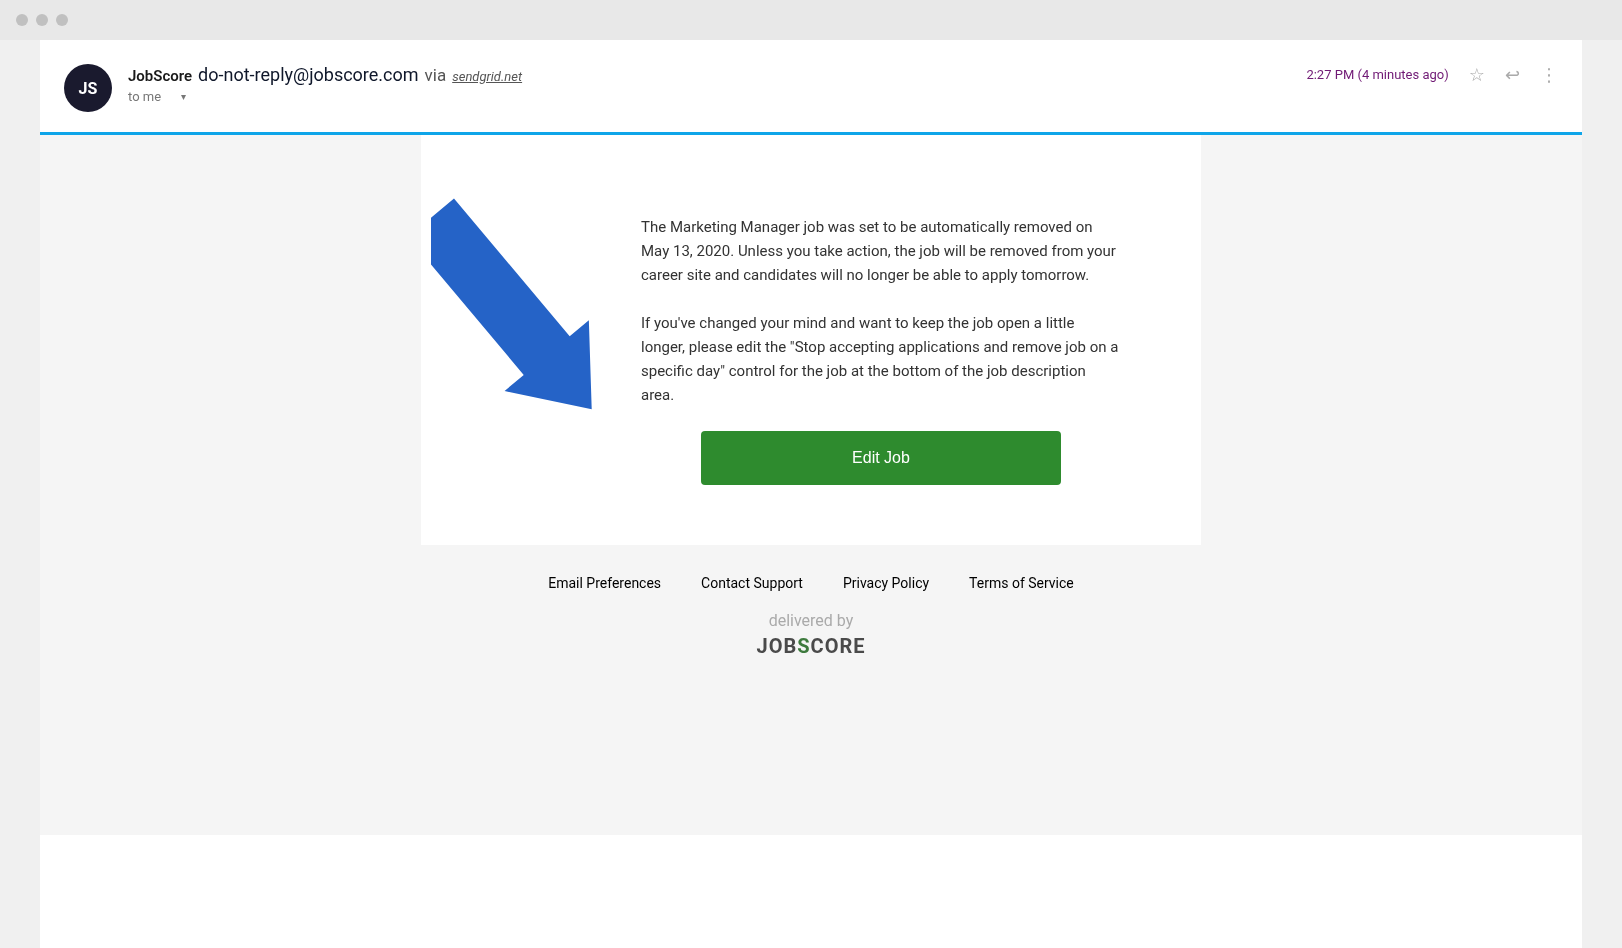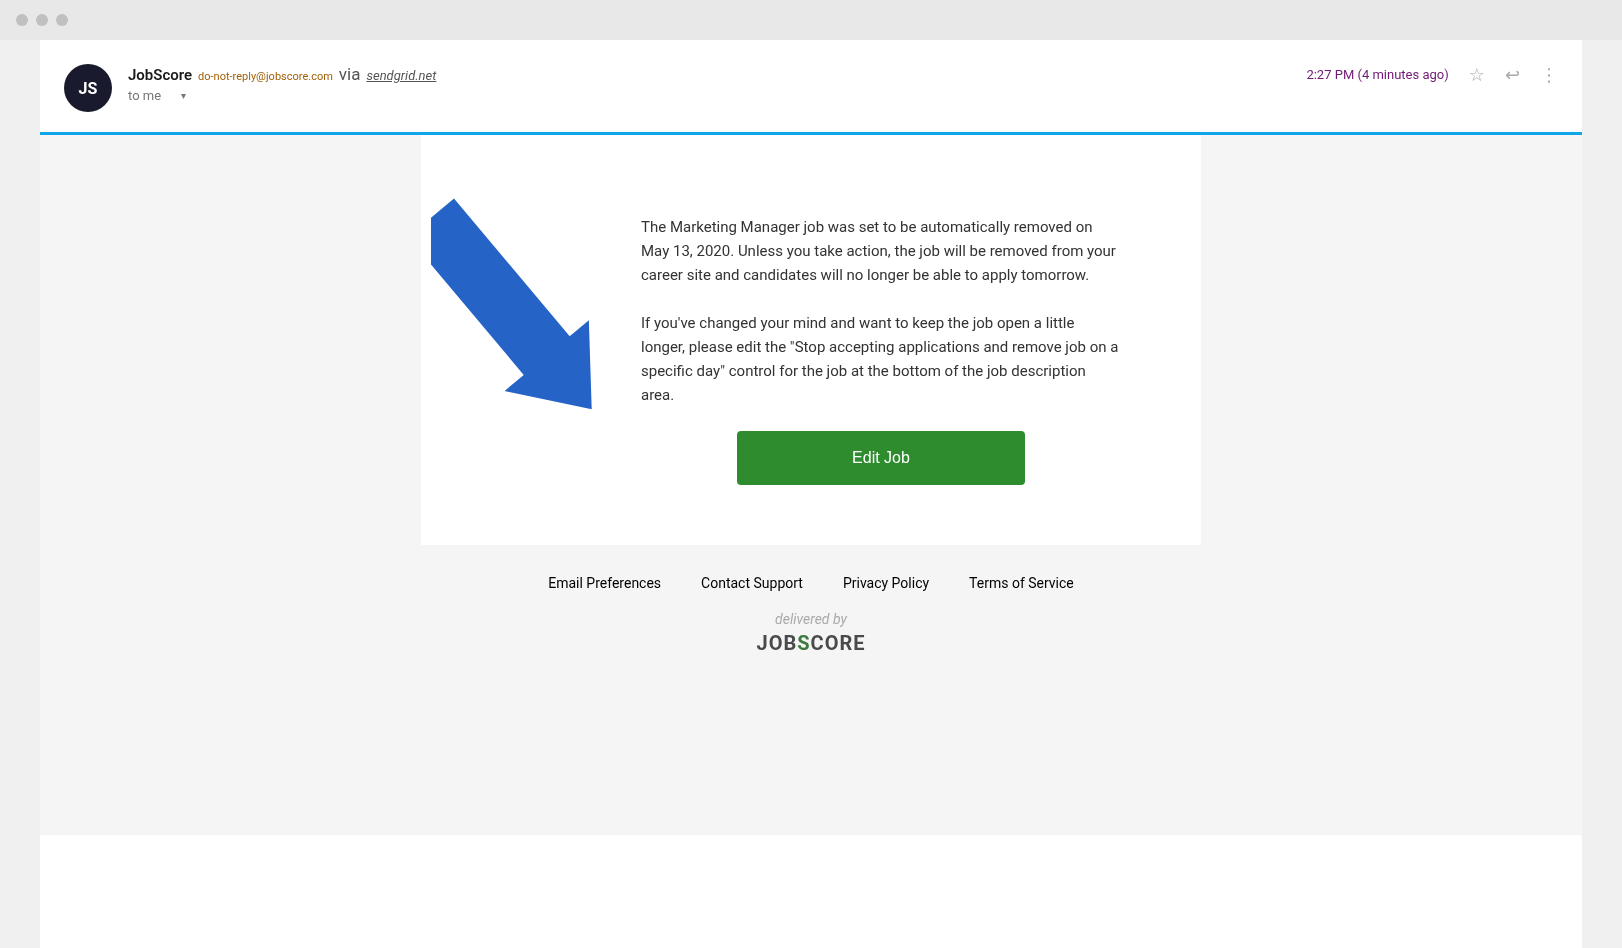--- a/index.html
+++ b/index.html
@@ -72,22 +72,22 @@
       margin-bottom: 4px;
     }
 
     .sender-name {
       font-weight: 600;
       font-size: 15px;
       color: #1a1a1a;
     }
 
     .sender-email {
-      font-size: 11px;
-      color: #a16207;
+      font-size: 18px;
+      color: #0f172a;
     }
 
     .sender-via {
       font-size: 17px;
       color: #555;
     }
 
     .sender-via-link {
       font-size: 13px;
       color: #555;
@@ -172,21 +172,21 @@
       display: block;
       background: #2e8b2e;
       color: #ffffff;
       font-size: 16px;
       font-weight: 500;
       text-align: center;
       padding: 18px 40px;
       border-radius: 4px;
       border: none;
       cursor: pointer;
-      width: 288px;
+      width: 360px;
       margin: 20px auto 0 auto;
     }
 
     
     .email-footer {
       background: #f5f5f5;
       padding: 30px 20px 20px 20px;
       text-align: center;
     }
 
@@ -202,24 +202,23 @@
       color: #000000;
       text-decoration: none;
       cursor: pointer;
     }
 
     .footer-brand {
       text-align: center;
     }
 
     .delivered-by {
-      font-size: 14px;
+      font-size: 16px;
       color: #aaa;
       margin-bottom: 4px;
-      font-style: italic;
     }
 
     .brand-logo {
       font-size: 20px;
       font-weight: 700;
       color: #888;
       letter-spacing: 1px;
     }
 
     .brand-logo span {

